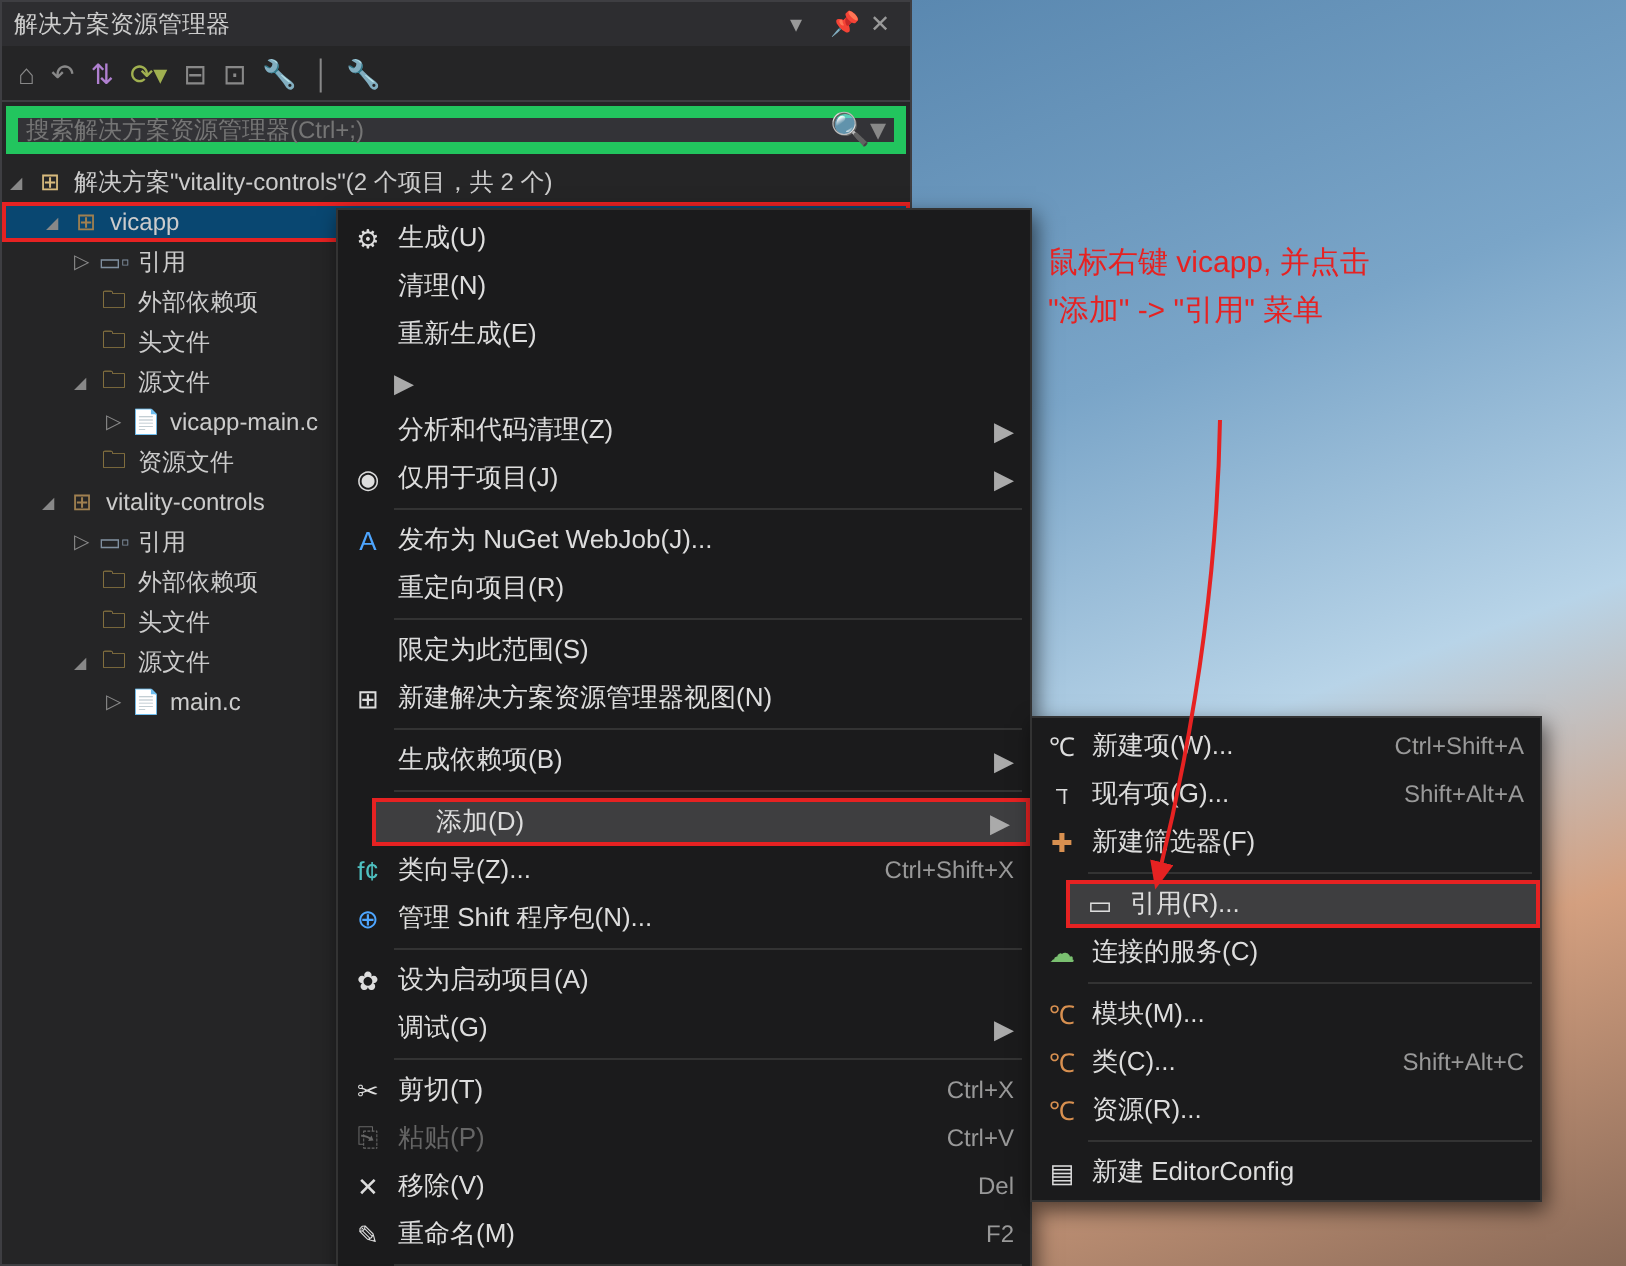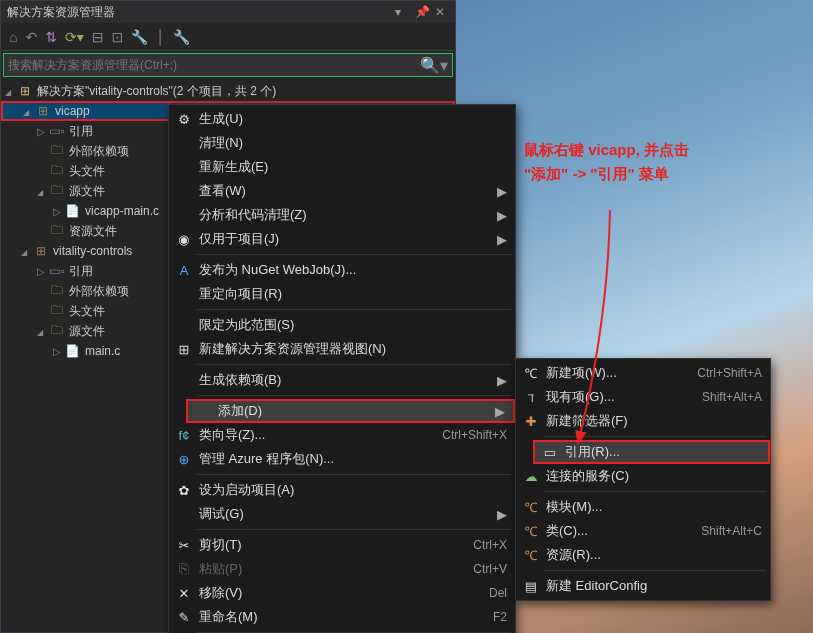--- a/index.html
+++ b/index.html
@@ -5,21 +5,21 @@
 * { margin: 0; padding: 0; box-sizing: border-box; font-family: "Microsoft YaHei", "Segoe UI", sans-serif; }
 body { width: 813px; height: 633px; background: #1e1e1e; overflow: hidden; position: relative; }
 
 
 .panel { width: 456px; height: 633px; background: #252526; border: 1px solid #3e3e42; position: absolute; left: 0; top: 0; }
 .panel-title { height: 22px; background: #2d2d30; color: #ccc; font-size: 12px; padding: 1px 6px; display: flex; align-items: center; justify-content: space-between; }
 .title-icons { display: flex; gap: 6px; }
 .title-icons span { width: 14px; color: #999; cursor: pointer; }
 .toolbar { height: 28px; background: #252526; display: flex; align-items: center; gap: 4px; padding: 0 6px; border-bottom: 1px solid #3e3e42; }
 .toolbar span { color: #888; font-size: 14px; padding: 2px; }
-.search { height: 24px; background: #333337; border: 1px solid #22c55e; margin: 2px; display: flex; align-items: center; padding: 0 4px; }
+.search { height: 24px; background: #333337; border: 6px solid #22c55e; margin: 2px; display: flex; align-items: center; padding: 0 4px; }
 .search input { flex: 1; background: transparent; border: none; color: #999; font-size: 12px; outline: none; }
 .tree { padding: 2px 0; font-size: 12px; color: #ccc; }
 .tree-row { display: flex; align-items: center; height: 20px; padding: 0 4px; white-space: nowrap; cursor: pointer; }
 .indent-0 { padding-left: 4px; }
 .indent-1 { padding-left: 20px; }
 .indent-2 { padding-left: 36px; }
 .indent-3 { padding-left: 52px; }
 .arrow { width: 12px; color: #888; font-size: 10px; }
 .arrow.open::before { content: "◢"; font-size: 8px; }
 .arrow.closed::before { content: "▷"; }
@@ -42,21 +42,21 @@
 .menu-arrow { width: 12px; text-align: right; color: #aaa; }
 .menu-sep { height: 1px; background: #333; margin: 3px 4px 3px 28px; }
 .menu-row.disabled { color: #666; }
 .menu-row.hl { border: 2px solid #e62222; background: #3e3e40; margin-left: 17px; }
 .menu1, .menu2 { padding: 2px 0; }
 
 
 .desktop { position: absolute; left: 456px; top: 0; width: 357px; height: 633px; background: linear-gradient(160deg, #5a88b0 0%, #7aa5c8 30%, #b8d4e8 55%, #d4a080 75%, #8a6a58 100%); }
 
 
-.note { position: absolute; left: 524px; top: 138px; color: #e62222; font-size: 15px; line-height: 1.6; z-index: 20; font-weight: 700; }
+.note { position: absolute; left: 524px; top: 120px; color: #e62222; font-size: 15px; line-height: 1.6; z-index: 20; font-weight: 400; }
 .note-arrow { position: absolute; left: 550px; top: 210px; z-index: 19; pointer-events: none; }
 
 
 .ic-blue { color: #4ea6ff; }
 .ic-green { color: #7ac070; }
 .ic-orange { color: #d89050; }
 .ic-cyan { color: #4ec0c0; }
 </style>
 </head>
 <body>
@@ -170,21 +170,20 @@
     <div class="menu-row">
       <span class="menu-icon "></span>
       <span class="menu-label">清理(N)</span>
     </div>
     <div class="menu-row">
       <span class="menu-icon "></span>
       <span class="menu-label">重新生成(E)</span>
     </div>
     <div class="menu-row">
       <span class="menu-icon "></span>
-      <span class="menu-label">查看(W)</span>
       <span class="menu-arrow">▶</span>
     </div>
     <div class="menu-row">
       <span class="menu-icon "></span>
       <span class="menu-label">分析和代码清理(Z)</span>
       <span class="menu-arrow">▶</span>
     </div>
     <div class="menu-row">
       <span class="menu-icon ">◉</span>
       <span class="menu-label">仅用于项目(J)</span>
@@ -220,21 +219,21 @@
       <span class="menu-label">添加(D)</span>
       <span class="menu-arrow">▶</span>
     </div>
     <div class="menu-row">
       <span class="menu-icon ic-cyan">f¢</span>
       <span class="menu-label">类向导(Z)...</span>
       <span class="menu-short">Ctrl+Shift+X</span>
     </div>
     <div class="menu-row">
       <span class="menu-icon ic-blue">⊕</span>
-      <span class="menu-label">管理 Azure 程序包(N)...</span>
+      <span class="menu-label">管理 Shift 程序包(N)...</span>
     </div>
     <div class="menu-sep"></div>
     <div class="menu-row">
       <span class="menu-icon ">✿</span>
       <span class="menu-label">设为启动项目(A)</span>
     </div>
     <div class="menu-row">
       <span class="menu-icon "></span>
       <span class="menu-label">调试(G)</span>
       <span class="menu-arrow">▶</span>

